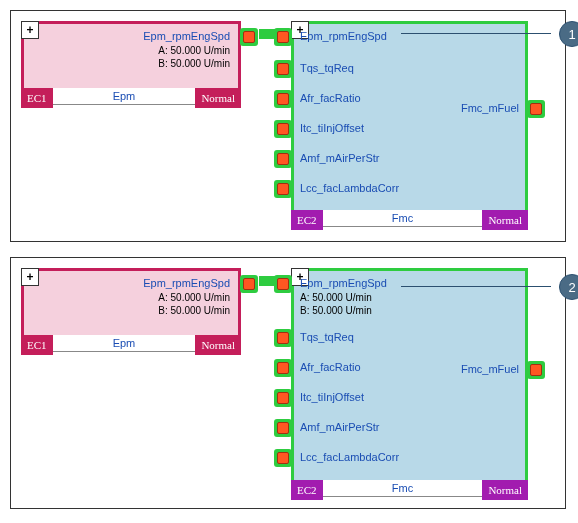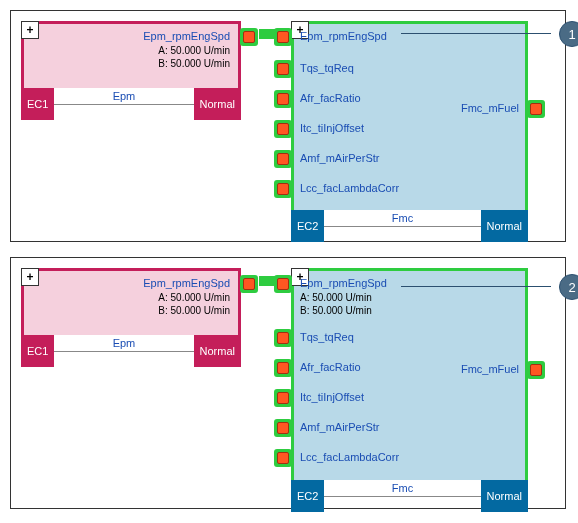--- a/index.html
+++ b/index.html
@@ -59,26 +59,27 @@
     left: -3px;
     right: -3px;
     bottom: -17px;
     height: 17px;
     display: flex;
     align-items: stretch;
   }
   .footer-tag {
     color: #fff;
     font-size: 11px;
-    padding: 16px 6px;
-    display: flex;
-    align-items: center;
+    padding: 10px 6px;
+    display: flex;
+    align-items: center;
+    font-family: Liberation Serif, serif;
   }
   .footer-ec1 .footer-tag { background: #c41e5a; }
-  .footer-ec2 .footer-tag { background: #0369a1; }
+  .footer-ec2 .footer-tag { background: #a21caf; }
   .footer-mid {
     flex: 1;
     background: #fff;
     border-bottom: 1px solid #888;
     display: flex;
     align-items: center;
     justify-content: center;
     color: #1a4db3;
     font-size: 11px;
   }

